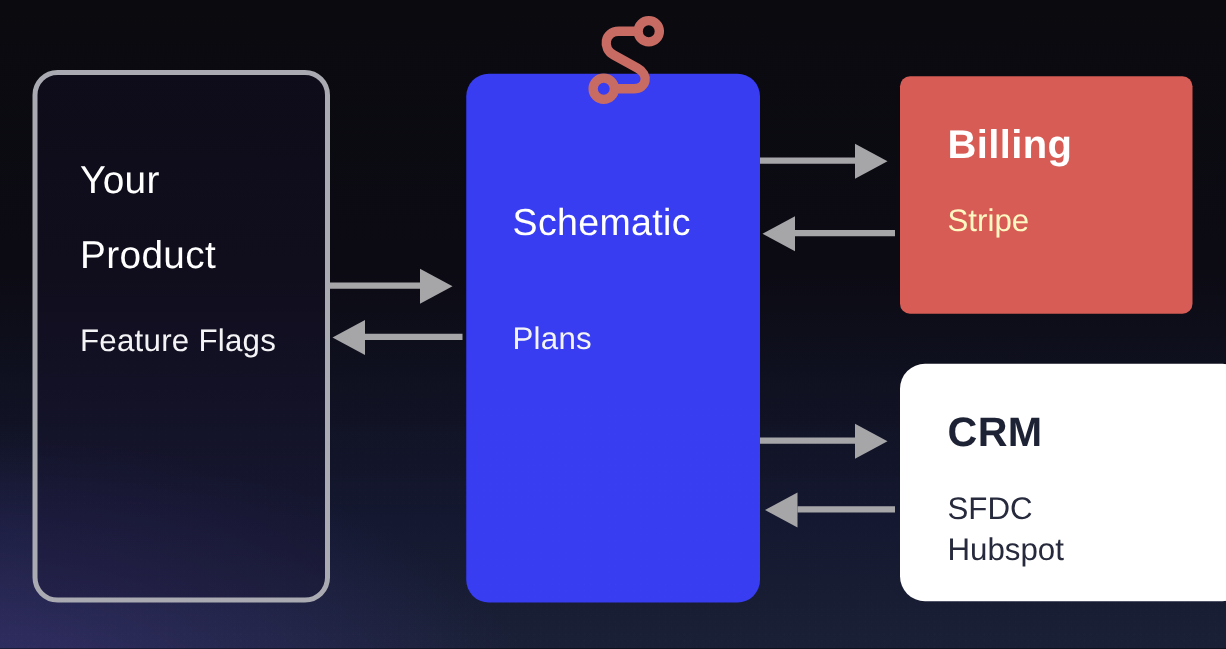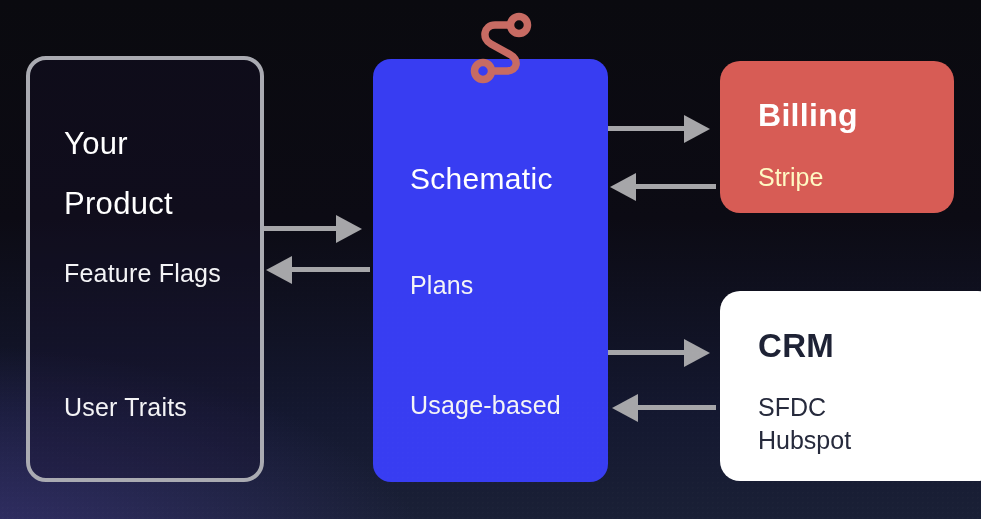--- a/index.html
+++ b/index.html
@@ -21,35 +21,35 @@
   .node-product {
     left:26px; top:56px; width:238px; height:426px;
     border:4px solid #aaabb2; border-radius:20px;
     background:rgba(26,20,50,0.30);
   }
   .node-schematic {
     left:373px; top:59px; width:235px; height:423px;
     border-radius:18px; background:#383df2;
   }
   .node-billing {
-    left:720px; top:61px; width:234px; height:152px;
-    border-radius:20px; background:#d75c55;
+    left:720px; top:61px; width:234px; height:190px;
+    border-radius:8px; background:#d75c55;
   }
   .node-crm {
     left:720px; top:291px; width:278px; height:190px;
     border-radius:20px; background:#ffffff;
   }
   .t { position:absolute; white-space:pre-line; }
   .product-title { left:34px; top:54px; font-size:31px; line-height:60px; font-weight:500; color:#ffffff; letter-spacing:.3px; }
   .product-item, .schematic-item { font-size:25px; color:#f4f4f6; letter-spacing:.2px;margin-top:17px; }
   .product-item.i0 { left:34px; top:182px; }
   .product-item.i1 { left:34px; top:249px; }
   .product-item.i2 { left:34px; top:316px; }
   .schematic-title { left:37px; top:55px; font-size:30px; font-weight:500; color:#ffffff; letter-spacing:.3px;margin-top:48px; }
-  .schematic-item.i0 { left:37px; top:195px; }
+  .schematic-item.i0 { left:37px; top:181px; }
   .schematic-item.i1 { left:37px; top:248px; }
   .schematic-item.i2 { left:37px; top:315px; }
   .billing-title { left:38px; top:36px; font-size:32px; font-weight:600; color:#ffffff; letter-spacing:.3px; }
   .billing-sub   { left:38px; top:102px; font-size:25px; color:#fef9c3; }
   .crm-title { left:38px; top:36px; font-size:33px; font-weight:600; color:#1e2235; letter-spacing:.3px; }
   .crm-sub   { left:38px; top:100px; font-size:25px; line-height:33px; color:#262a3c; }
 
   
   .arrow { position:absolute; height:5px; background:#a6a6a9; }
   .arrow.right::after {
@@ -71,27 +71,25 @@
 </style>
 </head>
 <body>
 
 <div class="stage">
 
   <div class="box node-product">
     <div class="t product-title">Your
 Product</div>
     <div class="t product-item i0">Feature Flags</div>
-    <div class="t product-item i2">User Traits</div>
   </div>
 
   <div class="box node-schematic">
     <div class="t schematic-title">Schematic</div>
     <div class="t schematic-item i0">Plans</div>
-    <div class="t schematic-item i2">Usage-based</div>
   </div>
 
   <svg class="logo" viewBox="0 0 66 78" aria-hidden="true">
     <g fill="none" stroke="#c76b63" stroke-width="7.5">
       <circle cx="51" cy="16" r="8.5"></circle>
       <circle cx="15" cy="62" r="8.5"></circle>
       <path d="M 41.5 16 L 27 16 C 15.5 16 13.5 30 23 35 L 42 45.5 C 51.5 50.5 49.5 62 39 62 L 25 62" stroke-linecap="round"></path>
     </g>
   </svg>
 

